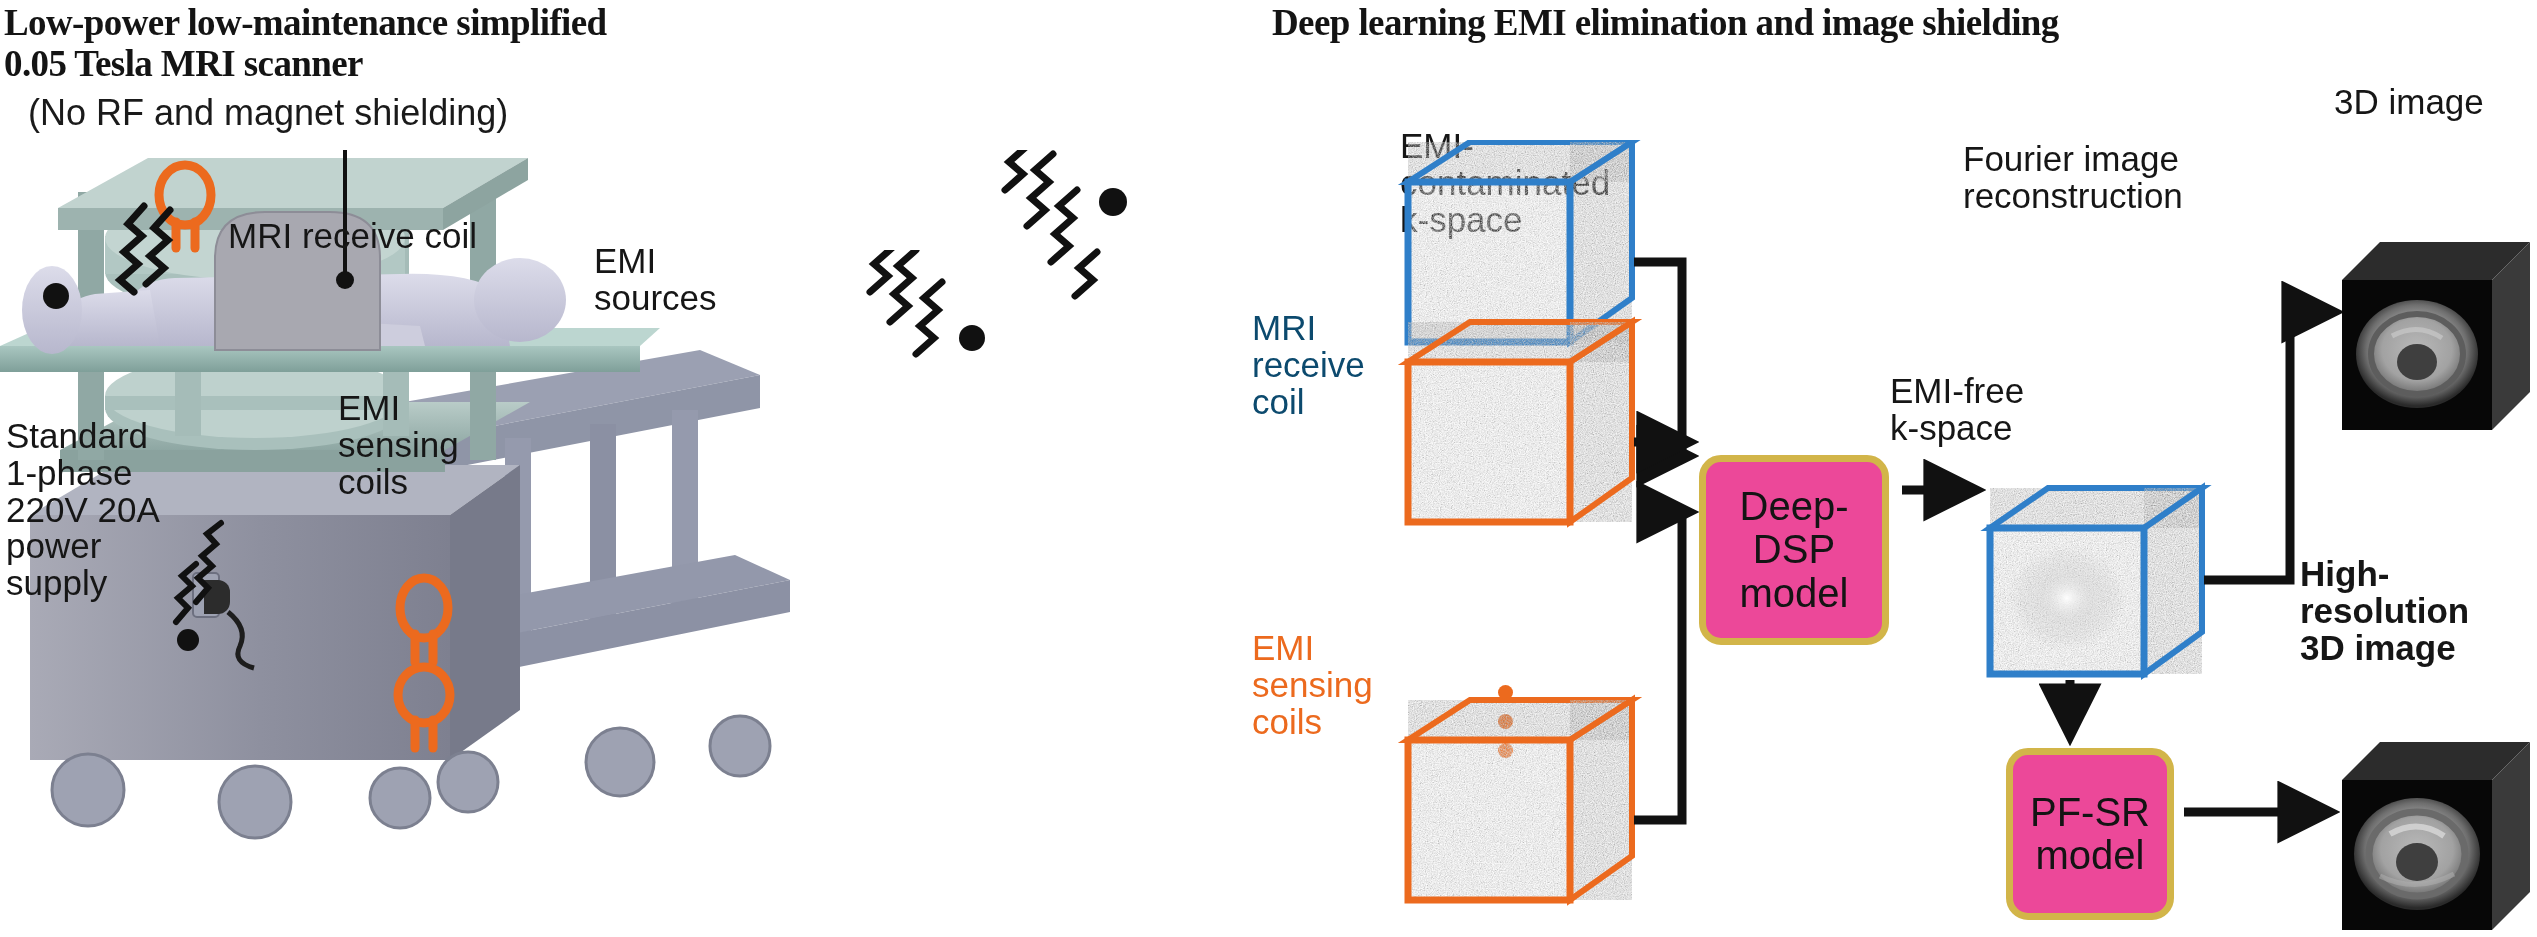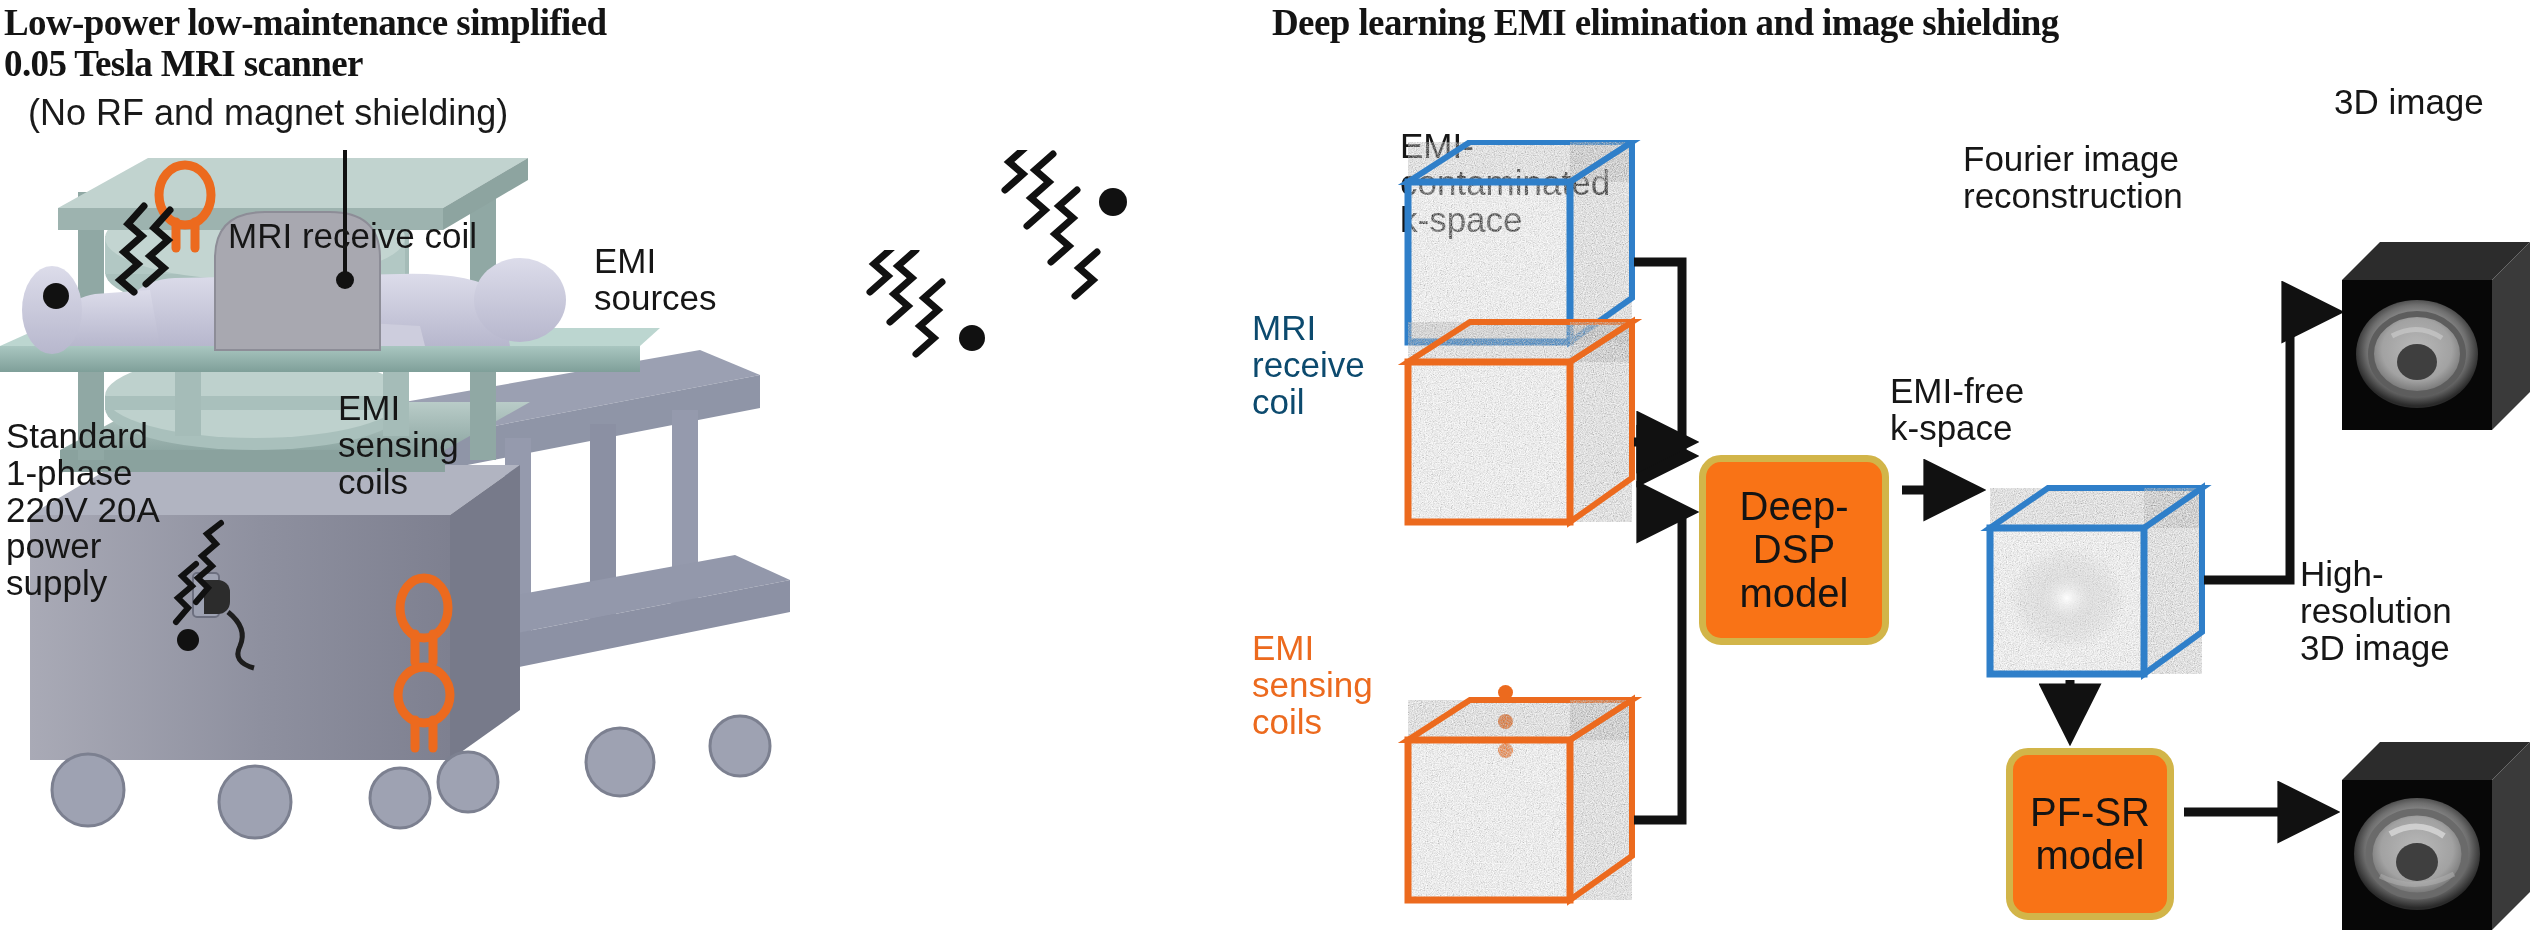--- a/index.html
+++ b/index.html
@@ -47,21 +47,21 @@
   .label.orange{ color: #ec6a1e; }
 
   
   #scanner-art { left: 0px; top: 150px; width: 1150px; height: 790px; }
 
   
   #flow-art { left: 1230px; top: 140px; width: 1310px; height: 800px; }
 
   
   .model-box {
-    background: #f97316;
+    background: #ec4899;
     border: 7px solid #d2b549;
     border-radius: 22px;
     display: flex;
     align-items: center;
     justify-content: center;
     text-align: center;
     font-size: 40px;
     line-height: 1.08;
     color: #141414;
     white-space: pre-line;
@@ -275,21 +275,21 @@
 coils</div>
 
 <div class="abs label" style="left:1963px; top:141px;">Fourier image
 reconstruction</div>
 
 <div class="abs label" style="left:1890px; top:361px;margin-top:12px;">EMI-free
 k-space</div>
 
 <div class="abs label" style="left:2334px; top:84px;">3D image</div>
 
-<div class="abs label" style="left:2300px; top:556px;">High-
+<div class="abs label" style="left:2300px; top:556px;font-weight:bold;">High-
 resolution
 3D image</div>
 
 <div class="abs model-box" style="left:1699px; top:455px; width:190px; height:190px;">Deep-
 DSP
 model</div>
 
 <div class="abs model-box" style="left:2006px; top:748px; width:168px; height:172px;">PF-SR
 model</div>
 

